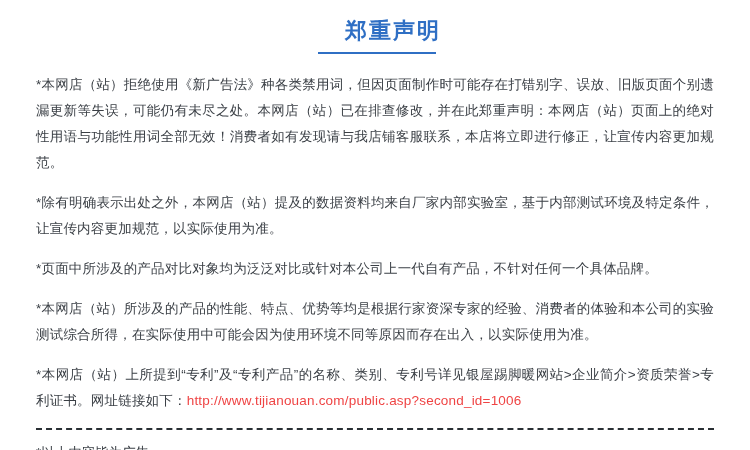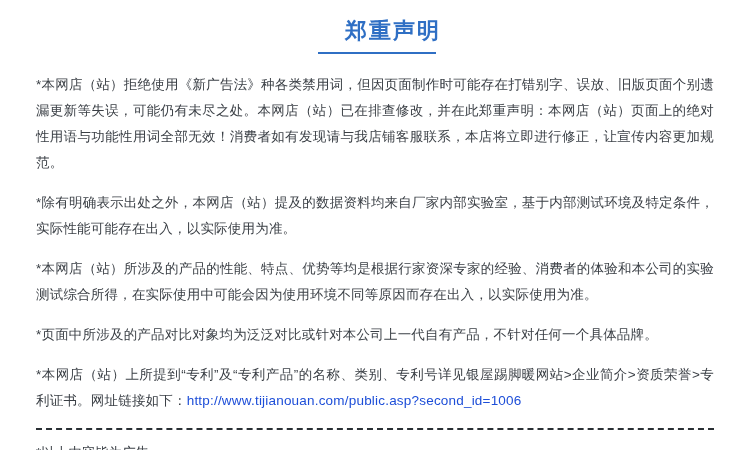--- a/index.html
+++ b/index.html
@@ -46,21 +46,21 @@
     font-size: 13.5px;
     line-height: 26px;
     text-align: justify;
     margin: 0 0 14px 0;
     letter-spacing: 0.2px;
   }
   .para:last-child {
     margin-bottom: 0;
   }
   .para .url {
-    color: #1d4ed8;
+    color: #ef4444;
     text-decoration: none;
   }
   .dashed-rule {
     border-top: 2px dashed #2a2f34;
     margin: 2px 0 12px 0;
     height: 0;
     width: 100%;
   }
   .final {
     color: #3a3f45;
@@ -73,25 +73,25 @@
 
 <div class="page">
 
   <div class="title">郑重声明</div>
   <div class="title-underline"></div>
 
   <div class="body-block">
 
     <p class="para">*本网店（站）拒绝使用《新广告法》种各类禁用词，但因页面制作时可能存在打错别字、误放、旧版页面个别遗漏更新等失误，可能仍有未尽之处。本网店（站）已在排查修改，并在此郑重声明：本网店（站）页面上的绝对性用语与功能性用词全部无效！消费者如有发现请与我店铺客服联系，本店将立即进行修正，让宣传内容更加规范。</p>
 
-    <p class="para">*除有明确表示出处之外，本网店（站）提及的数据资料均来自厂家内部实验室，基于内部测试环境及特定条件，实际性能可能存在出入，以实际使用为准。</p>
+    <p class="para">*除有明确表示出处之外，本网店（站）提及的数据资料均来自厂家内部实验室，基于内部测试环境及特定条件，让宣传内容更加规范，以实际使用为准。</p>
+
+    <p class="para">*页面中所涉及的产品对比对象均为泛泛对比或针对本公司上一代自有产品，不针对任何一个具体品牌。</p>
 
     <p class="para">*本网店（站）所涉及的产品的性能、特点、优势等均是根据行家资深专家的经验、消费者的体验和本公司的实验测试综合所得，在实际使用中可能会因为使用环境不同等原因而存在出入，以实际使用为准。</p>
-
-    <p class="para">*页面中所涉及的产品对比对象均为泛泛对比或针对本公司上一代自有产品，不针对任何一个具体品牌。</p>
 
     <p class="para"><span>*本网店（站）上所提到“专利”及“专利产品”的名称、类别、专利号详见银屋踢脚暖网站&gt;企业简介&gt;资质荣誉&gt;专利证书。网址链接如下：</span><a class="url" href="#">http://www.tijianouan.com/public.asp?second_id=1006</a></p>
 
     <div class="dashed-rule"></div>
 
     <div class="final">*以上内容皆为广告</div>
 
   </div>
 </div>
 

